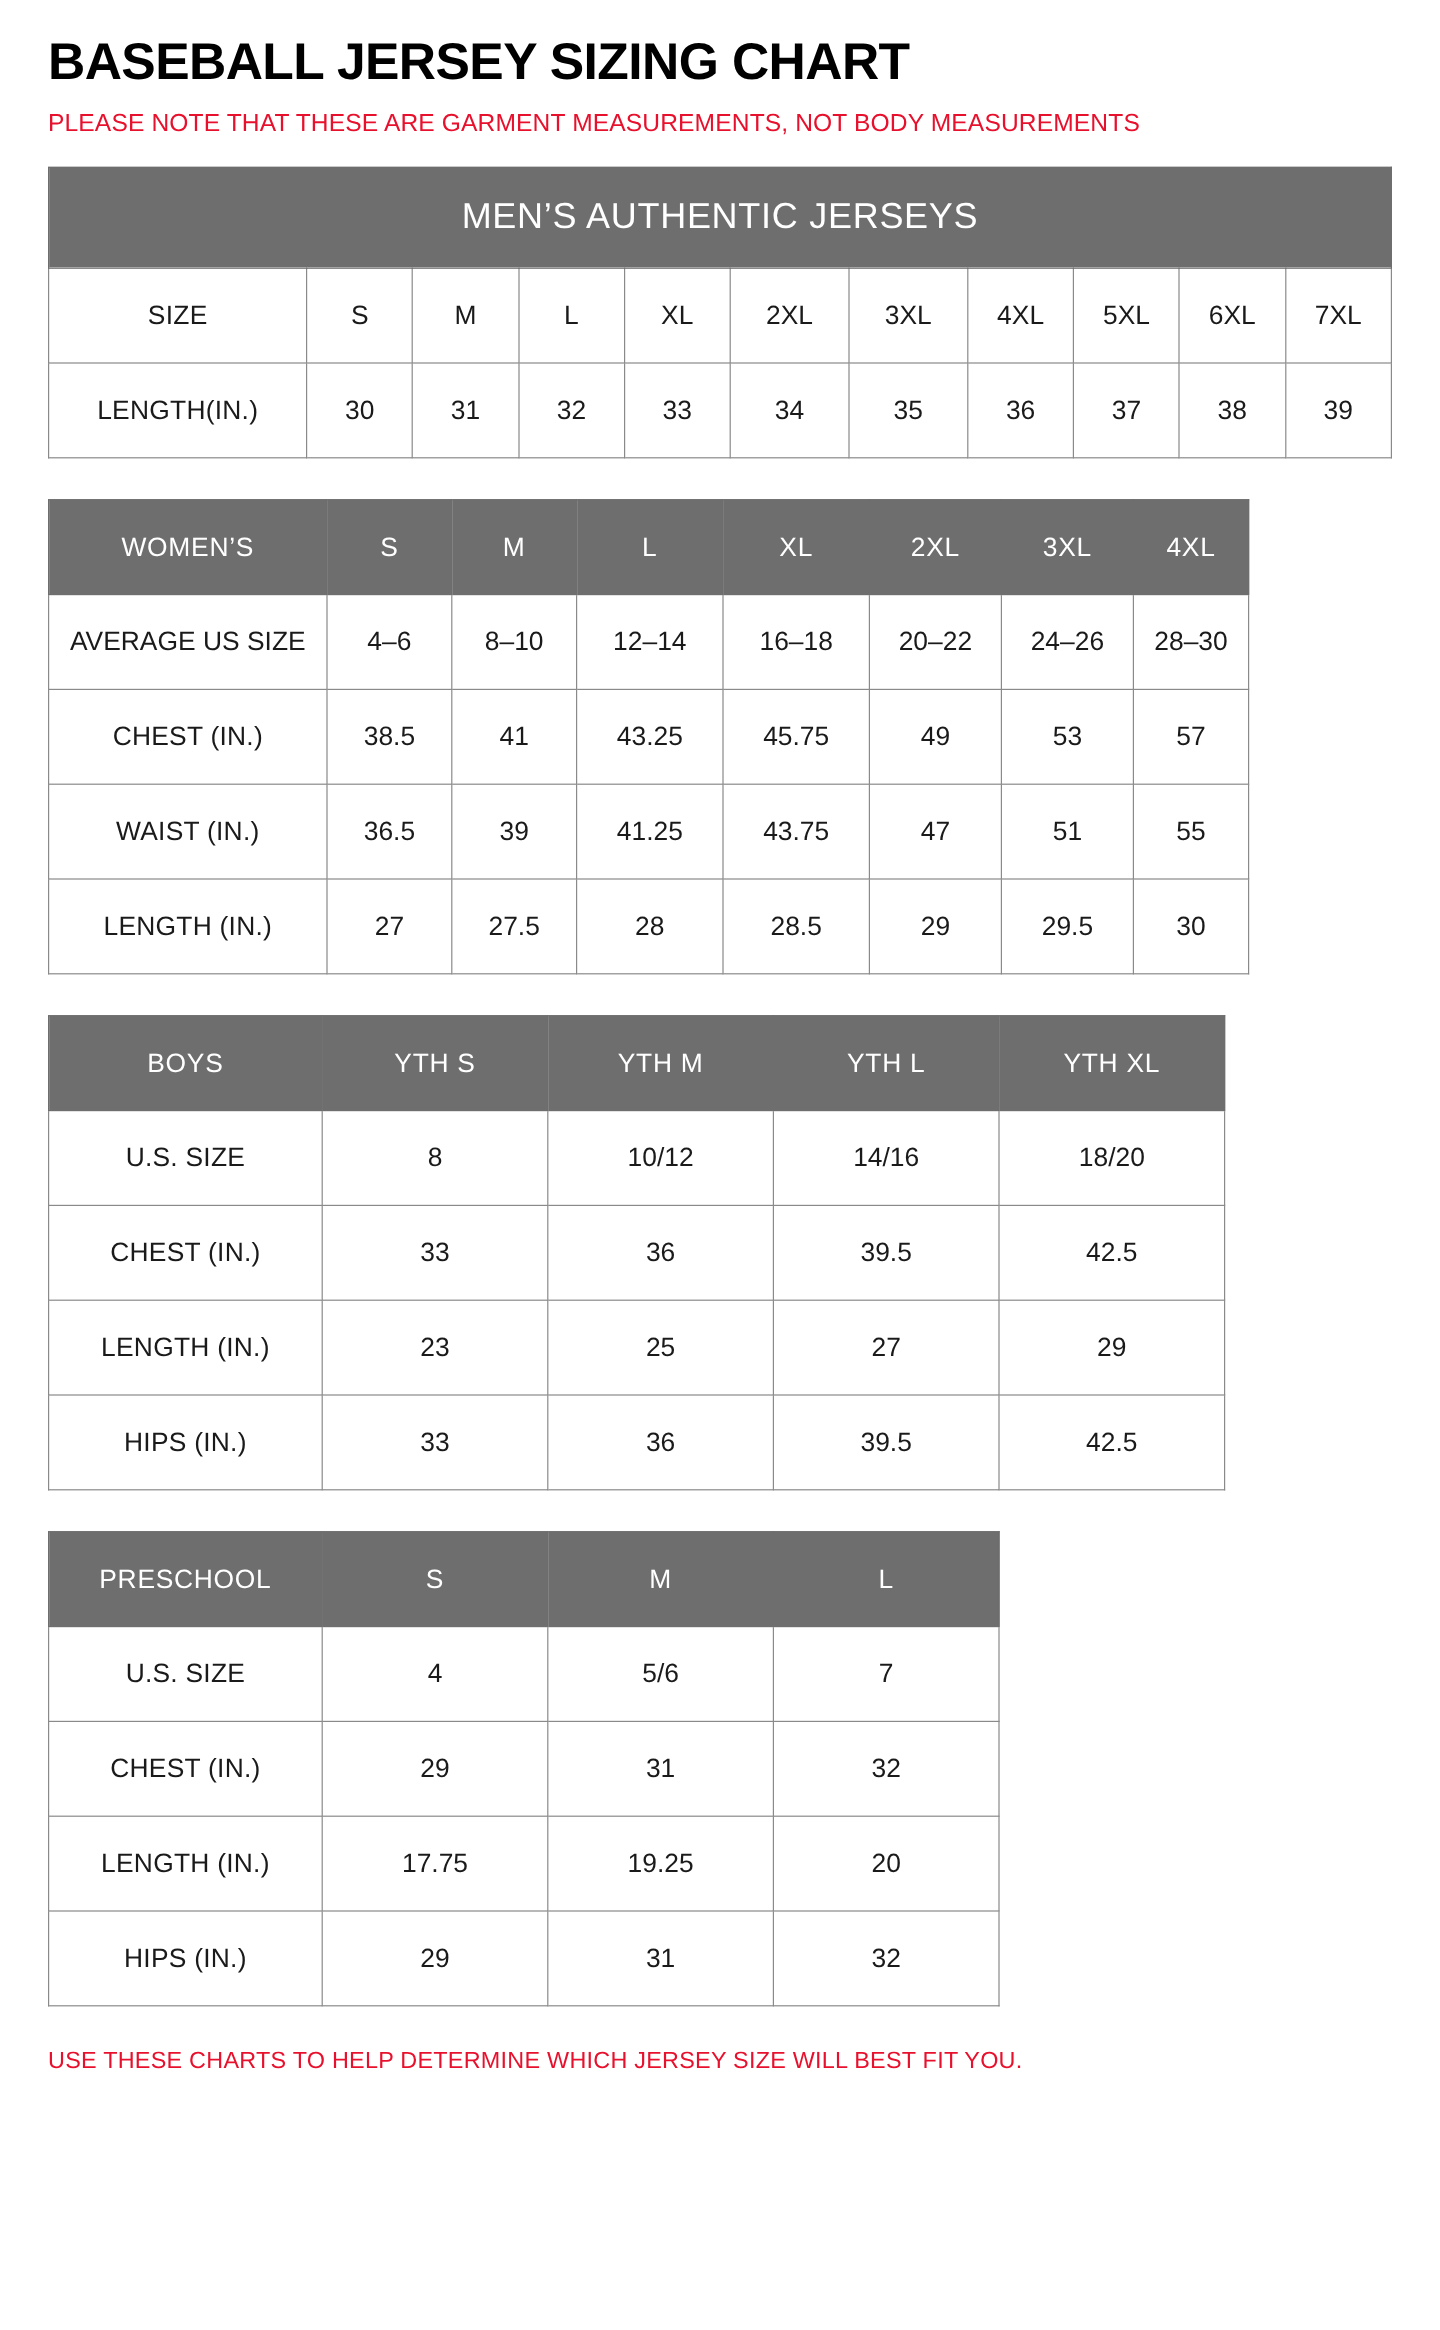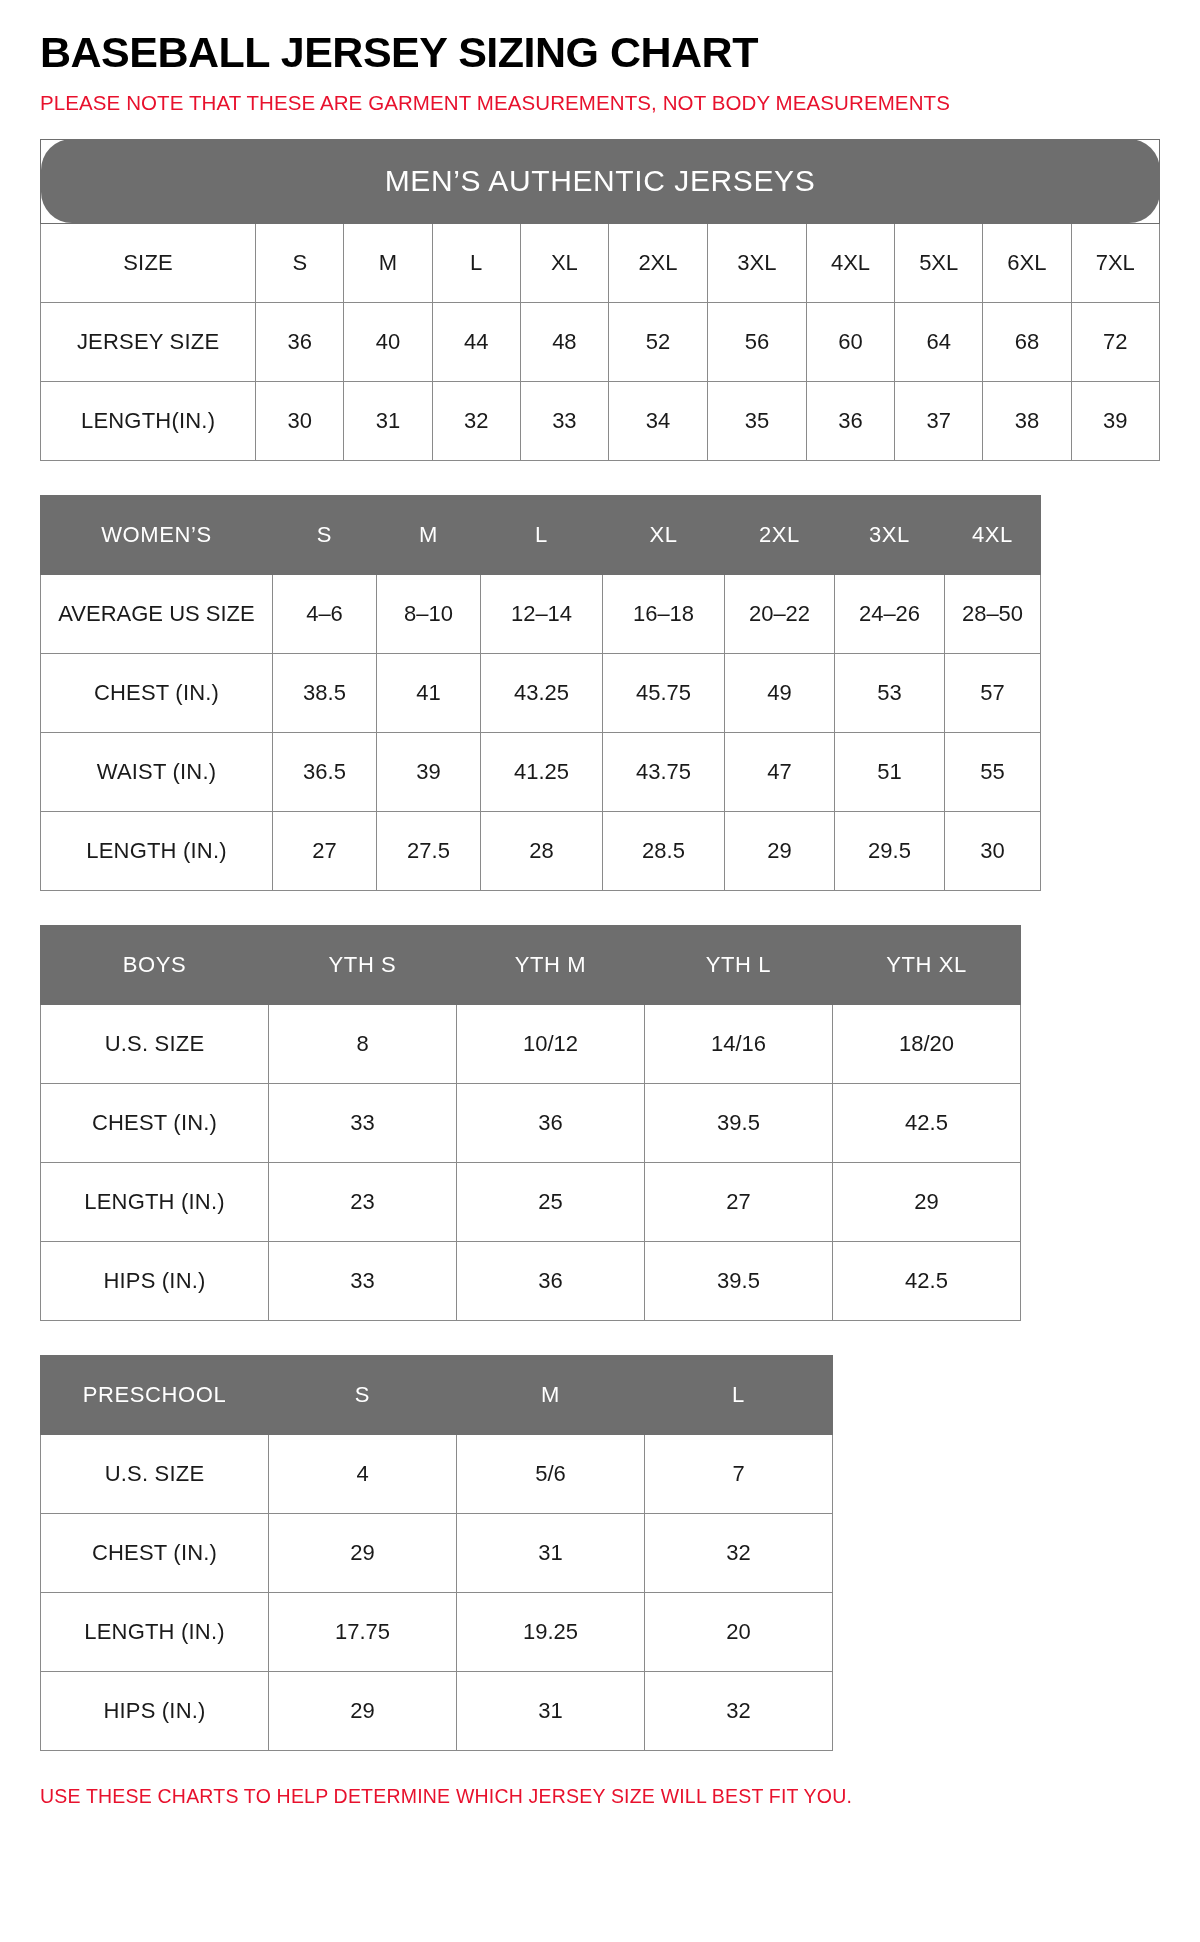--- a/index.html
+++ b/index.html
@@ -61,21 +61,20 @@
   .hdr {
     background: #6e6e6e !important;
     color: #ffffff !important;
     font-size: 26px;
     letter-spacing: 0.6px;
     border-color: #6e6e6e !important;
   }
   .hdr.big {
     font-size: 30px;
     height: 84px;
-    border-radius: 31px;
   }
   .rowlabel {
     font-size: 22px;
     letter-spacing: 0.2px;
   }
   .small-lbl { font-size: 21px; line-height: 1.2; margin-left: 48px; }
   .footer {
     color: #e8112d;
     font-size: 19.5px;
     letter-spacing: 0.2px;
@@ -119,33 +118,20 @@
       <td class="b">L</td>
       <td class="b">XL</td>
       <td class="b">2XL</td>
       <td class="b">3XL</td>
       <td class="b">4XL</td>
       <td class="b">5XL</td>
       <td class="b">6XL</td>
       <td class="b">7XL</td>
     </tr>
     <tr>
-      <td class="b rowlabel">JERSEY SIZE</td>
-      <td class="b">36</td>
-      <td class="b">40</td>
-      <td class="b">44</td>
-      <td class="b">48</td>
-      <td class="b">52</td>
-      <td class="b">56</td>
-      <td class="b">60</td>
-      <td class="b">64</td>
-      <td class="b">68</td>
-      <td class="b">72</td>
-    </tr>
-    <tr>
       <td class="b rowlabel">LENGTH(IN.)</td>
       <td class="b">30</td>
       <td class="b">31</td>
       <td class="b">32</td>
       <td class="b">33</td>
       <td class="b">34</td>
       <td class="b">35</td>
       <td class="b">36</td>
       <td class="b">37</td>
       <td class="b">38</td>
@@ -177,21 +163,21 @@
       <td class="hdr">4XL</td>
     </tr>
     <tr>
       <td class="b small-lbl">AVERAGE US SIZE</td>
       <td class="b">4–6</td>
       <td class="b">8–10</td>
       <td class="b">12–14</td>
       <td class="b">16–18</td>
       <td class="b">20–22</td>
       <td class="b">24–26</td>
-      <td class="b">28–50</td>
+      <td class="b">28–30</td>
     </tr>
     <tr>
       <td class="b rowlabel">CHEST (IN.)</td>
       <td class="b">38.5</td>
       <td class="b">41</td>
       <td class="b">43.25</td>
       <td class="b">45.75</td>
       <td class="b">49</td>
       <td class="b">53</td>
       <td class="b">57</td>

